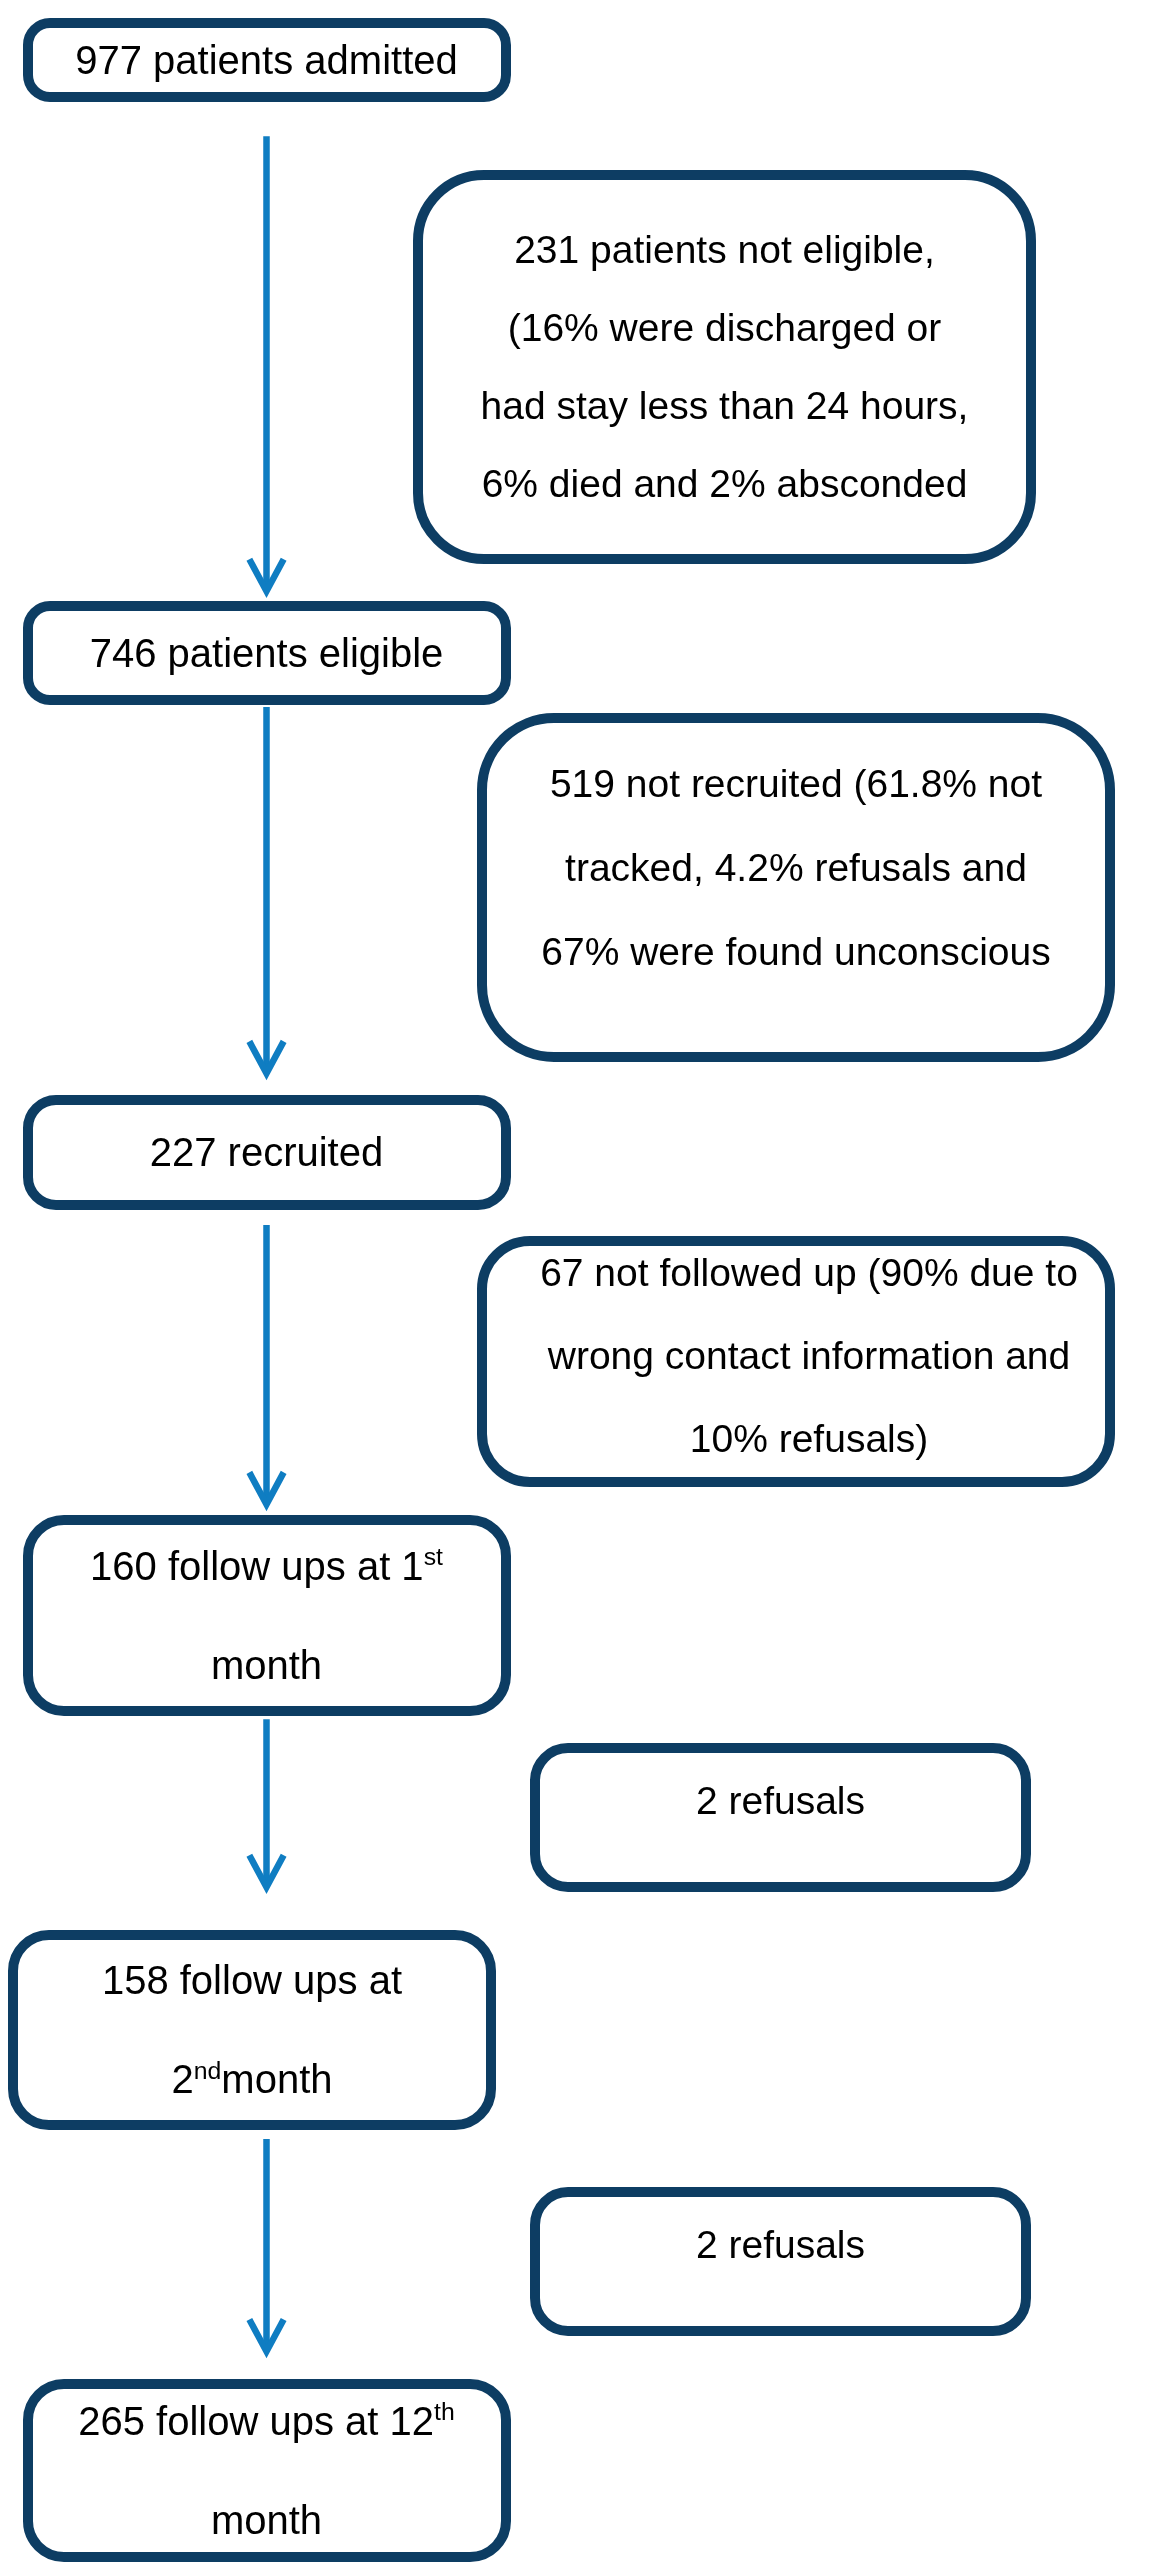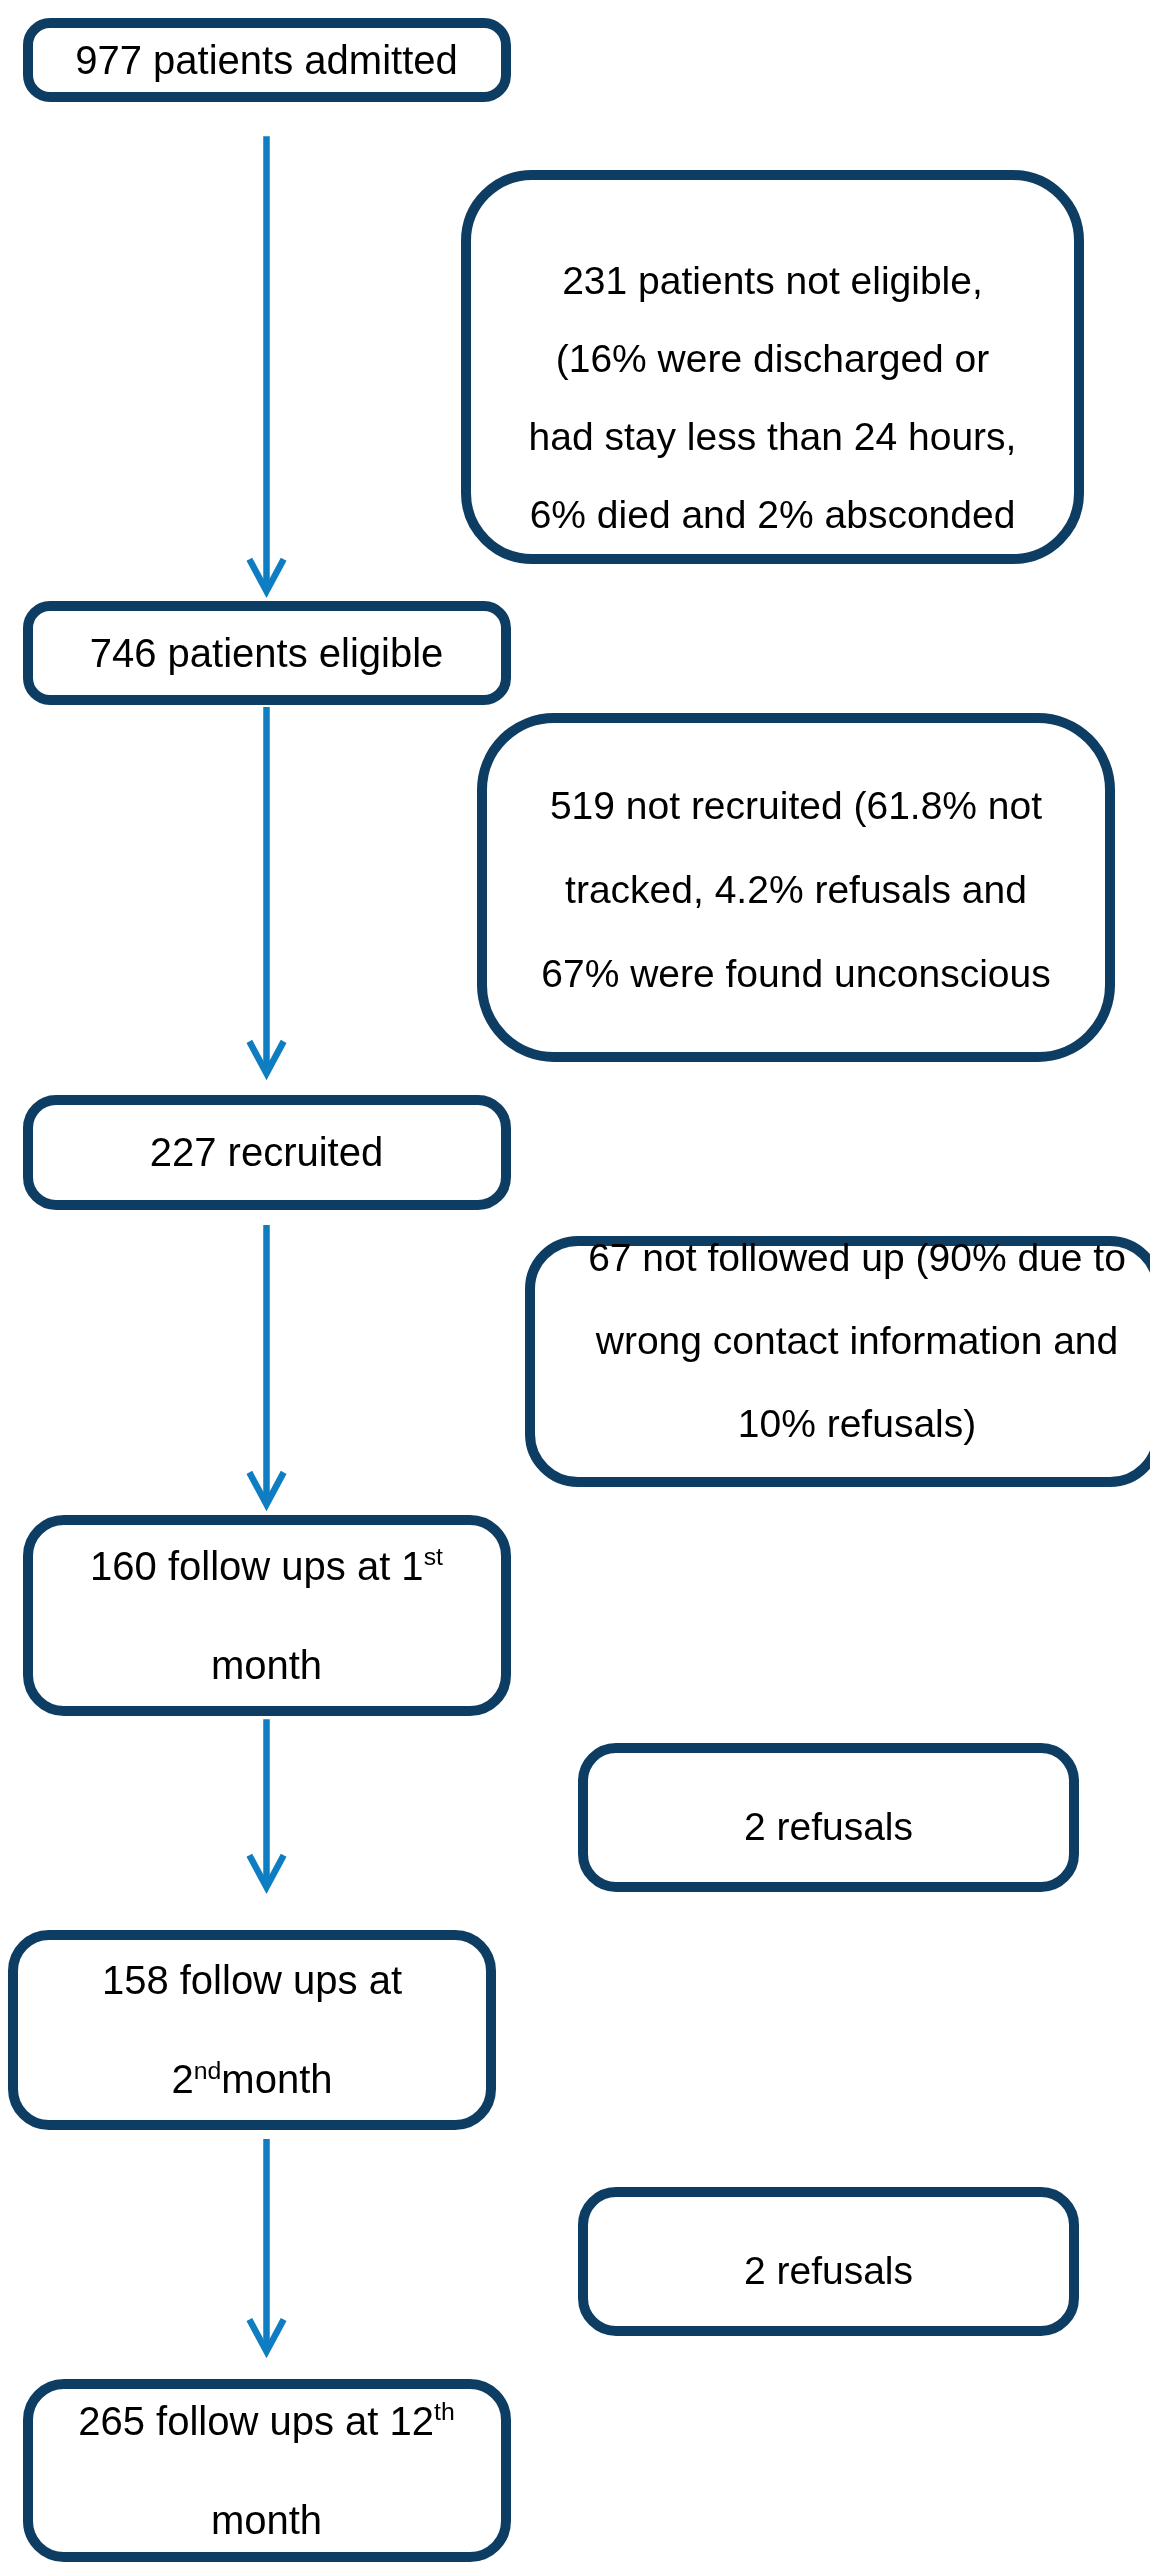--- a/index.html
+++ b/index.html
@@ -25,21 +25,21 @@
     display:flex;
     flex-direction:column;
     align-items:center;
     justify-content:center;
     text-align:center;
     color:var(--c-text);
   }
   .box .line{white-space:nowrap;}
   .main{font-size:40px;line-height:99px;}
   .side{font-size:39px;}
-  .side-centered{justify-content:flex-end;margin-left:48px;}
+  .side-centered{justify-content:center;}
   .side-top{justify-content:flex-start;}
   sup{font-size:0.62em;line-height:0;vertical-align:super;margin-top:24px;}
   .flow-arrow{position:absolute;overflow:visible;}
   .flow-arrow line,.flow-arrow polyline{
     stroke:var(--c-arrow);
     stroke-width:11;
     fill:none;
   }
 </style>
 </head>
@@ -55,21 +55,21 @@
     <div class="line">231 patients not eligible,</div>
     <div class="line">(16% were discharged or</div>
     <div class="line">had stay less than 24 hours,</div>
     <div class="line">6% died and 2% absconded</div>
   </div>
 
   <div class="box main" style="left:22.5px;top:601px;width:488px;height:104px;border-radius:27px;">
     <div class="line"><span>746 patients eligible</span><sup></sup><span></span></div>
   </div>
 
-  <div class="box side side-top" style="left:477px;top:713px;width:638px;height:349px;border-radius:77px;line-height:84px;padding-top:41px;">
+  <div class="box side side-top" style="left:477px;top:713px;width:638px;height:349px;border-radius:77px;line-height:84px;padding-top:19px;">
     <div class="line">519 not recruited (61.8% not</div>
     <div class="line">tracked, 4.2% refusals and</div>
     <div class="line">67% were found unconscious</div>
   </div>
 
   <div class="box main" style="left:22.5px;top:1095px;width:488px;height:115px;border-radius:33px;">
     <div class="line"><span>227 recruited</span><sup></sup><span></span></div>
   </div>
 
   <div class="box side side-centered" style="left:477px;top:1236px;width:638px;height:251px;border-radius:53px;line-height:83px;padding-bottom:12px;padding-left:26px;">

